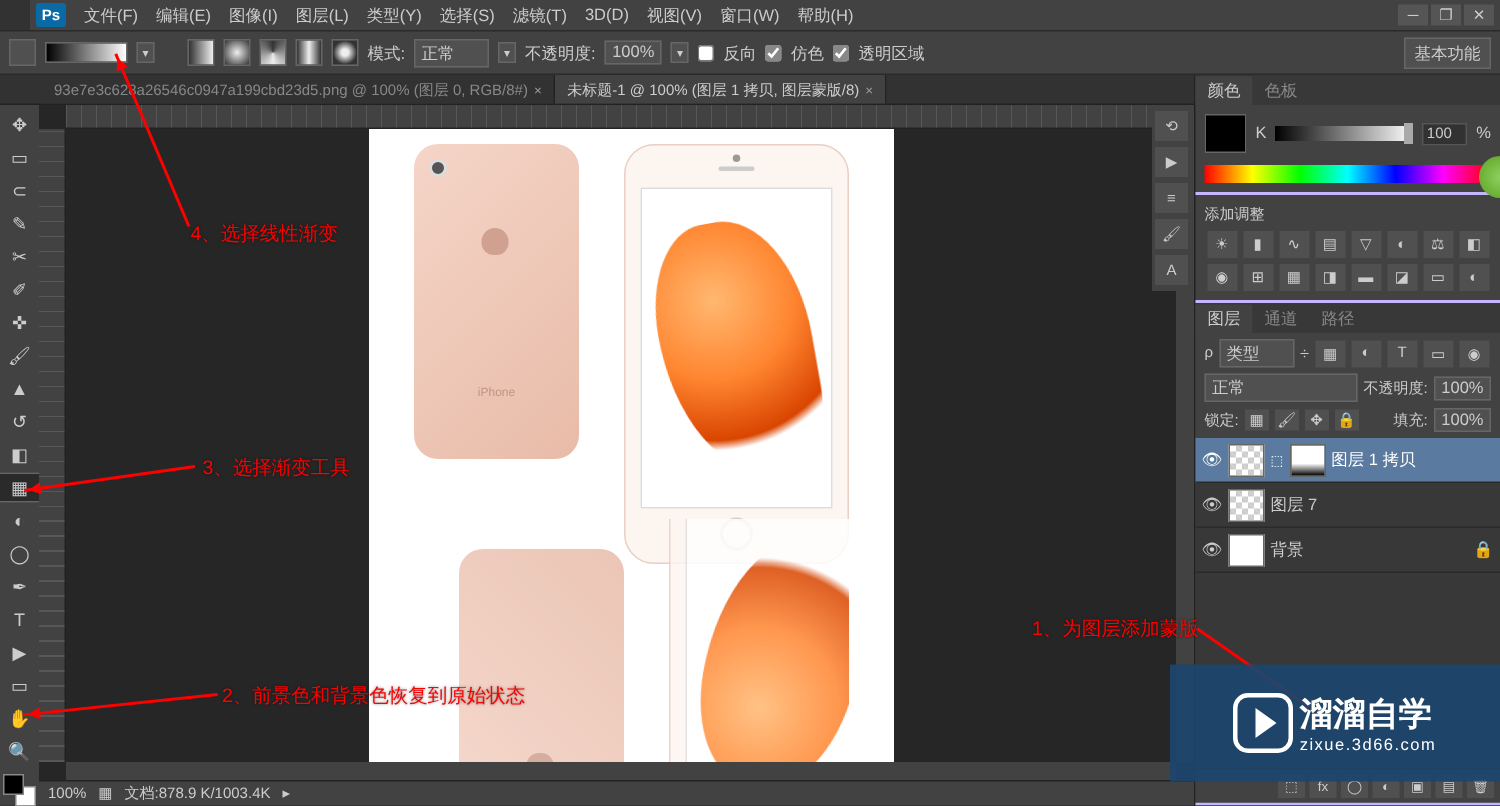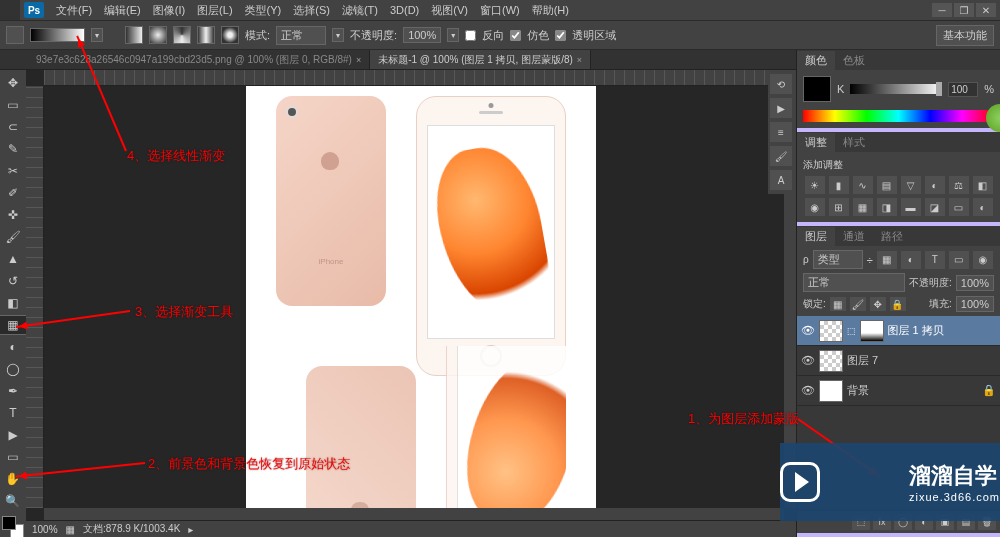--- a/index.html
+++ b/index.html
@@ -65,21 +65,21 @@
 .scrollbar-v { position: absolute; top: 16px; right: 0; width: 12px; bottom: 12px; background: #424242; }
 
 
 .statusbar { position: absolute; bottom: 0; left: 26px; right: 204px; height: 17px; background: #424242; display: flex; align-items: center; padding: 0 6px; font-size: 10px; gap: 8px; border-top: 1px solid #222;}
 
 
 .right { position: absolute; right: 0; top: 50px; width: 204px; bottom: 0; background: #424242; border-left: 1px solid #222; display: flex; flex-direction: column; }
 .collapsed-bar { position: absolute; right: 204px; top: 70px; width: 28px; background: #424242; display:flex; flex-direction: column; gap:4px; padding:4px 2px;}
 .col-ic { width: 22px; height: 20px; background: #505050; font-size: 10px; display:flex; align-items:center; justify-content:center; }
 
-.panel { border-bottom: 4px solid #c4b5fd; }
+.panel { border-bottom: 2px solid #c4b5fd; }
 .panel-tabs { display: flex; height: 20px; background: #383838; align-items: flex-end; }
 .ptab { padding: 2px 8px; font-size: 11px; background: #424242; color: #ccc; }
 .ptab.inactive { background: #383838; color: #888; margin-top: 44px; }
 .panel-body { padding: 6px; }
 
 .kslider { display: flex; align-items: center; gap: 6px; }
 .swatch { width: 28px; height: 26px; background: #000; border: 1px solid #666; }
 .slider { flex: 1; height: 10px; background: linear-gradient(90deg,#000,#fff); position: relative; }
 .slider-thumb { position: absolute; right: 0; top: -2px; width: 6px; height: 14px; background: #aaa; }
 .numfield { width: 30px; background: #323232; border: 1px solid #555; color: #ccc; font-size: 10px; padding: 1px 2px; }
@@ -102,21 +102,21 @@
 
 .panel-footer { display: flex; justify-content: flex-end; gap: 3px; padding: 3px 4px; background: #424242; border-top: 1px solid #222;}
 .pf-btn { width: 18px; height: 16px; background: #505050; font-size: 9px; display: flex; align-items: center; justify-content: center; }
 
 
 .anno { position: absolute; color: #ff0000; font-size: 13px; pointer-events: none; text-shadow: 0 0 2px rgba(0,0,0,.5); }
 .arrow-line { position: absolute; background: #ff0000; height: 2px; transform-origin: left center; pointer-events: none; }
 .arrow-line::after { content: ''; position: absolute; right: -1px; top: -3px; border: 4px solid transparent; border-left: 8px solid #ff0000; }
 
 
-.watermark { position: absolute; right: 0; bottom: 16px; width: 220px; height: 78px; background: rgba(28, 70, 110, .92); display: flex; align-items: center; justify-content: space-between; gap: 4px; color: #fff; }
+.watermark { position: absolute; right: 0; bottom: 16px; width: 220px; height: 78px; background: rgba(28, 70, 110, .92); display: flex; align-items: center; justify-content: center; gap: 4px; color: #fff; }
 .wm-icon { width: 40px; height: 40px; border: 3px solid #fff; border-radius: 10px; display: flex; align-items: center; justify-content: center; }
 .wm-play { width: 0; height: 0; border-left: 14px solid #fff; border-top: 10px solid transparent; border-bottom: 10px solid transparent; margin-left: 4px; }
 .wm-txt { display: flex; flex-direction: column; }
 .wm-big { font-size: 22px; font-weight: bold; }
 .wm-small { font-size: 11px; letter-spacing: 1px; }
 
 .green-circ { position: absolute; right: -14px; top: 104px; width: 28px; height: 28px; background: radial-gradient(circle,#8ed060,#5aa020); border-radius: 50%; }
 </style>
 </head>
 <body>
@@ -272,24 +272,20 @@
             <div class="slider-thumb"></div>
           </div>
         <input class="numfield" value="100" style="">
         <span>%</span>
       </div>
       <div class="hue-bar"></div>
     </div>
   </div>
 
   <div class="panel">
-    <div class="panel-tabs">
-      <div class="ptab">调整</div>
-      <div class="ptab inactive">样式</div>
-    </div>
     <div class="panel-body">
       <div style="font-size:10px;margin-bottom:4px;">添加调整</div>
       <div class="adj-btns">
         <div class="adj-btn">☀</div>
         <div class="adj-btn">▮</div>
         <div class="adj-btn">∿</div>
         <div class="adj-btn">▤</div>
         <div class="adj-btn">▽</div>
         <div class="adj-btn">◐</div>
         <div class="adj-btn">⚖</div>

